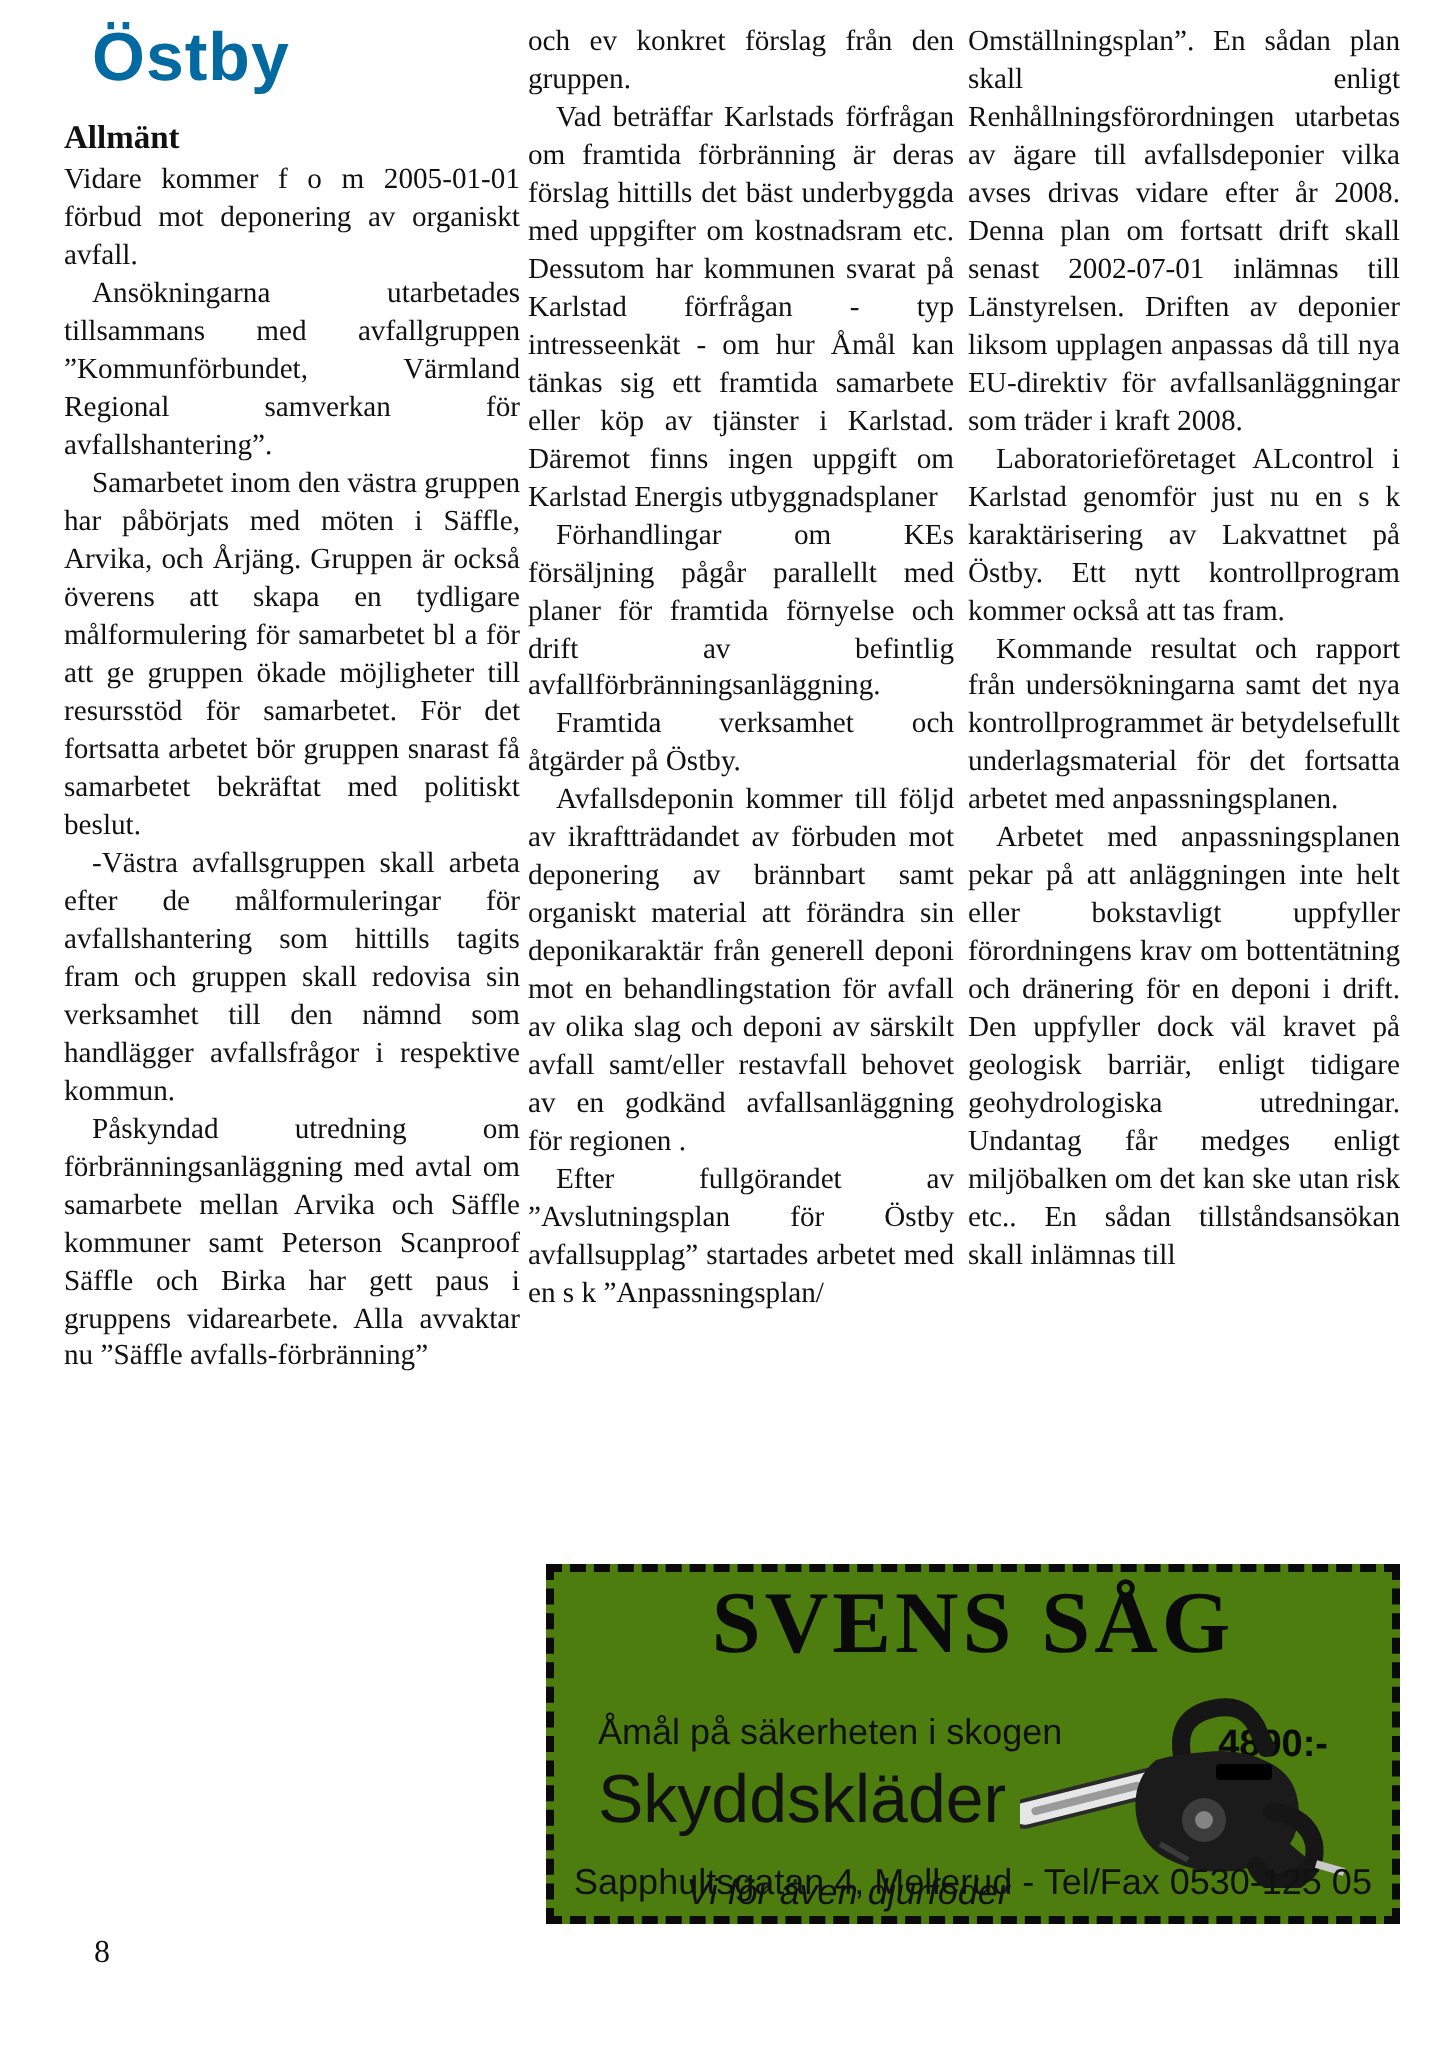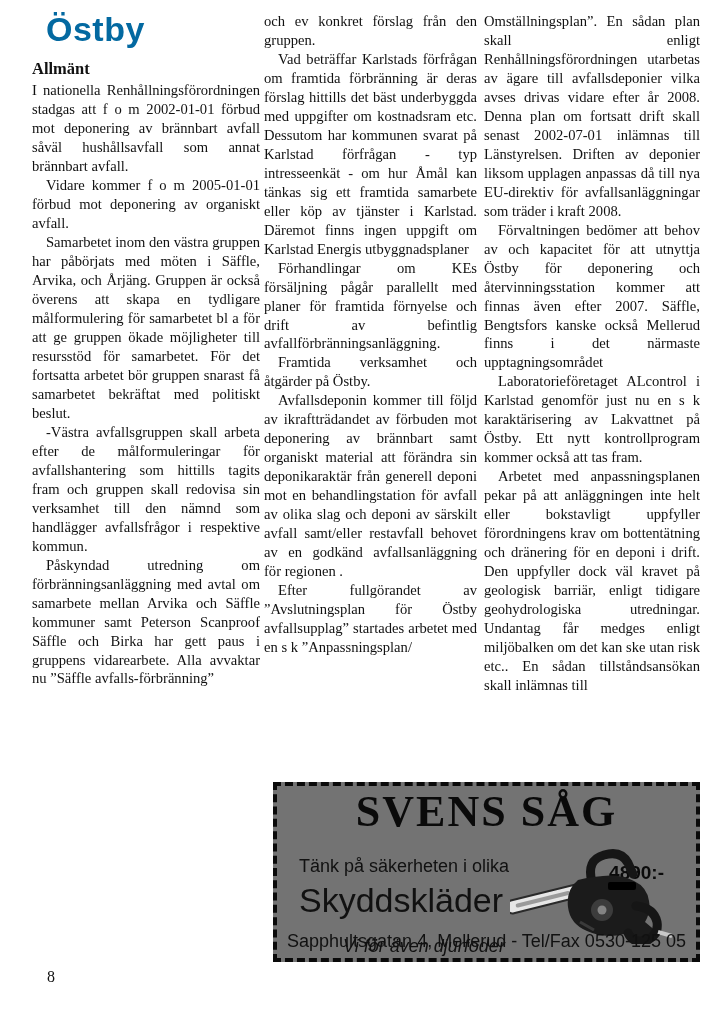--- a/index.html
+++ b/index.html
@@ -33,21 +33,21 @@
   .column p{margin:0;font-family:Liberation Serif, serif;}
   .column p + p{text-indent:14px;}
   .page-number{
     position:absolute;left:47px;top:968px;
     font-size:16px;
   }
   
   .ad-box{
     position:absolute;left:273px;top:782px;width:419px;height:172px;
     border:4px dashed #0a0a0a;
-    background:#737373;
+    background:#4d7c0f;
     font-family:"Liberation Sans", sans-serif;
   }
   .ad-title{
     text-align:center;
     font-family:"Liberation Serif", serif;
     font-weight:bold;font-size:44px;line-height:1.0;
     letter-spacing:2px;margin-top:4px;
     color:#0a0a0a;
   }
   .ad-model{
@@ -73,53 +73,53 @@
   }
 </style>
 </head>
 <body>
 
 <h1 class="page-title">Östby</h1>
 
 <div class="column" id="col1">
   <h2 class="col-heading">Allmänt</h2>
   <div>
-      <p>I nationella Renhållningsförordningen stadgas att f o m 2002-01-01 förbud mot deponering av brännbart avfall såväl hushållsavfall som annat brännbart avfall.</p>
       <p>Vidare kommer f o m 2005-01-01 förbud mot deponering av organiskt avfall.</p>
+      <p>Ansökningarna utarbetades tillsammans med avfallgruppen ”Kommunförbundet, Värmland Regional samverkan för avfallshantering”.</p>
       <p>Samarbetet inom den västra gruppen har påbörjats med möten i Säffle, Arvika, och Årjäng. Gruppen är också överens att skapa en tydligare målformulering för samarbetet bl a för att ge gruppen ökade möjligheter till resursstöd för samarbetet. För det fortsatta arbetet bör gruppen snarast få samarbetet bekräftat med politiskt beslut.</p>
       <p>-Västra avfallsgruppen skall arbeta efter de målformuleringar för avfallshantering som hittills tagits fram och gruppen skall redovisa sin verksamhet till den nämnd som handlägger avfallsfrågor i respektive kommun.</p>
       <p>Påskyndad utredning om förbränningsanläggning med avtal om samarbete mellan Arvika och Säffle kommuner samt Peterson Scanproof Säffle och Birka har gett paus i gruppens vidarearbete. Alla avvaktar nu ”Säffle avfalls-förbränning”</p>
     </div>
 </div>
 
 <div class="column" id="col2">
   <div>
       <p>och ev konkret förslag från den gruppen.</p>
       <p>Vad beträffar Karlstads förfrågan om framtida förbränning är deras förslag hittills det bäst underbyggda med uppgifter om kostnadsram etc. Dessutom har kommunen svarat på Karlstad förfrågan - typ intresseenkät - om hur Åmål kan tänkas sig ett framtida samarbete eller köp av tjänster i Karlstad. Däremot finns ingen uppgift om Karlstad Energis utbyggnadsplaner</p>
       <p>Förhandlingar om KEs försäljning pågår parallellt med planer för framtida förnyelse och drift av befintlig avfallförbränningsanläggning.</p>
       <p>Framtida verksamhet och åtgärder på Östby.</p>
       <p>Avfallsdeponin kommer till följd av ikraftträdandet av förbuden mot deponering av brännbart samt organiskt material att förändra sin deponikaraktär från generell deponi mot en behandlingstation för avfall av olika slag och deponi av särskilt avfall samt/eller restavfall behovet av en godkänd avfallsanläggning för regionen .</p>
       <p>Efter fullgörandet av ”Avslutningsplan för Östby avfallsupplag” startades arbetet med en s k ”Anpassningsplan/</p>
     </div>
 </div>
 
 <div class="column" id="col3">
   <div>
       <p>Omställningsplan”. En sådan plan skall enligt Renhållningsförordningen utarbetas av ägare till avfallsdeponier vilka avses drivas vidare efter år 2008. Denna plan om fortsatt drift skall senast 2002-07-01 inlämnas till Länstyrelsen. Driften av deponier liksom upplagen anpassas då till nya EU-direktiv för avfallsanläggningar som träder i kraft 2008.</p>
-      <p>Förvaltningen bedömer att behov av och kapacitet för att utnyttja Östby för deponering och återvinningsstation kommer att finnas även efter 2007. Säffle, Bengtsfors kanske också Mellerud finns i det närmaste upptagningsområdet</p>
       <p>Laboratorieföretaget ALcontrol i Karlstad genomför just nu en s k karaktärisering av Lakvattnet på Östby. Ett nytt kontrollprogram kommer också att tas fram.</p>
+      <p>Kommande resultat och rapport från undersökningarna samt det nya kontrollprogrammet är betydelsefullt underlagsmaterial för det fortsatta arbetet med anpassningsplanen.</p>
       <p>Arbetet med anpassningsplanen pekar på att anläggningen inte helt eller bokstavligt uppfyller förordningens krav om bottentätning och dränering för en deponi i drift. Den uppfyller dock väl kravet på geologisk barriär, enligt tidigare geohydrologiska utredningar. Undantag får medges enligt miljöbalken om det kan ske utan risk etc.. En sådan tillståndsansökan skall inlämnas till</p>
     </div>
 </div>
 
 <div class="ad-box">
   <div class="ad-title">SVENS SÅG</div>
   <div class="ad-price">4890:-</div>
   <div class="ad-left">
-    <p class="ad-line1">Tänk på säkerheten i olika</p>
+    <p class="ad-line1">Åmål på säkerheten i skogen</p>
     <p class="ad-line2">Skyddskläder</p>
     <p class="ad-line3">Vi för även djurfoder</p>
   </div>
   <div class="chainsaw">
     <svg viewBox="0 0 178 100" width="178" height="100" aria-hidden="true">
 
       <g transform="rotate(-14 60 48)">
         <rect x="-6" y="42" width="88" height="13" rx="6.5" fill="#e6e6e6" stroke="#2a2a2a" stroke-width="2"></rect>
         <rect x="4" y="46.5" width="56" height="4" rx="2" fill="#9a9a9a"></rect>
       </g>

